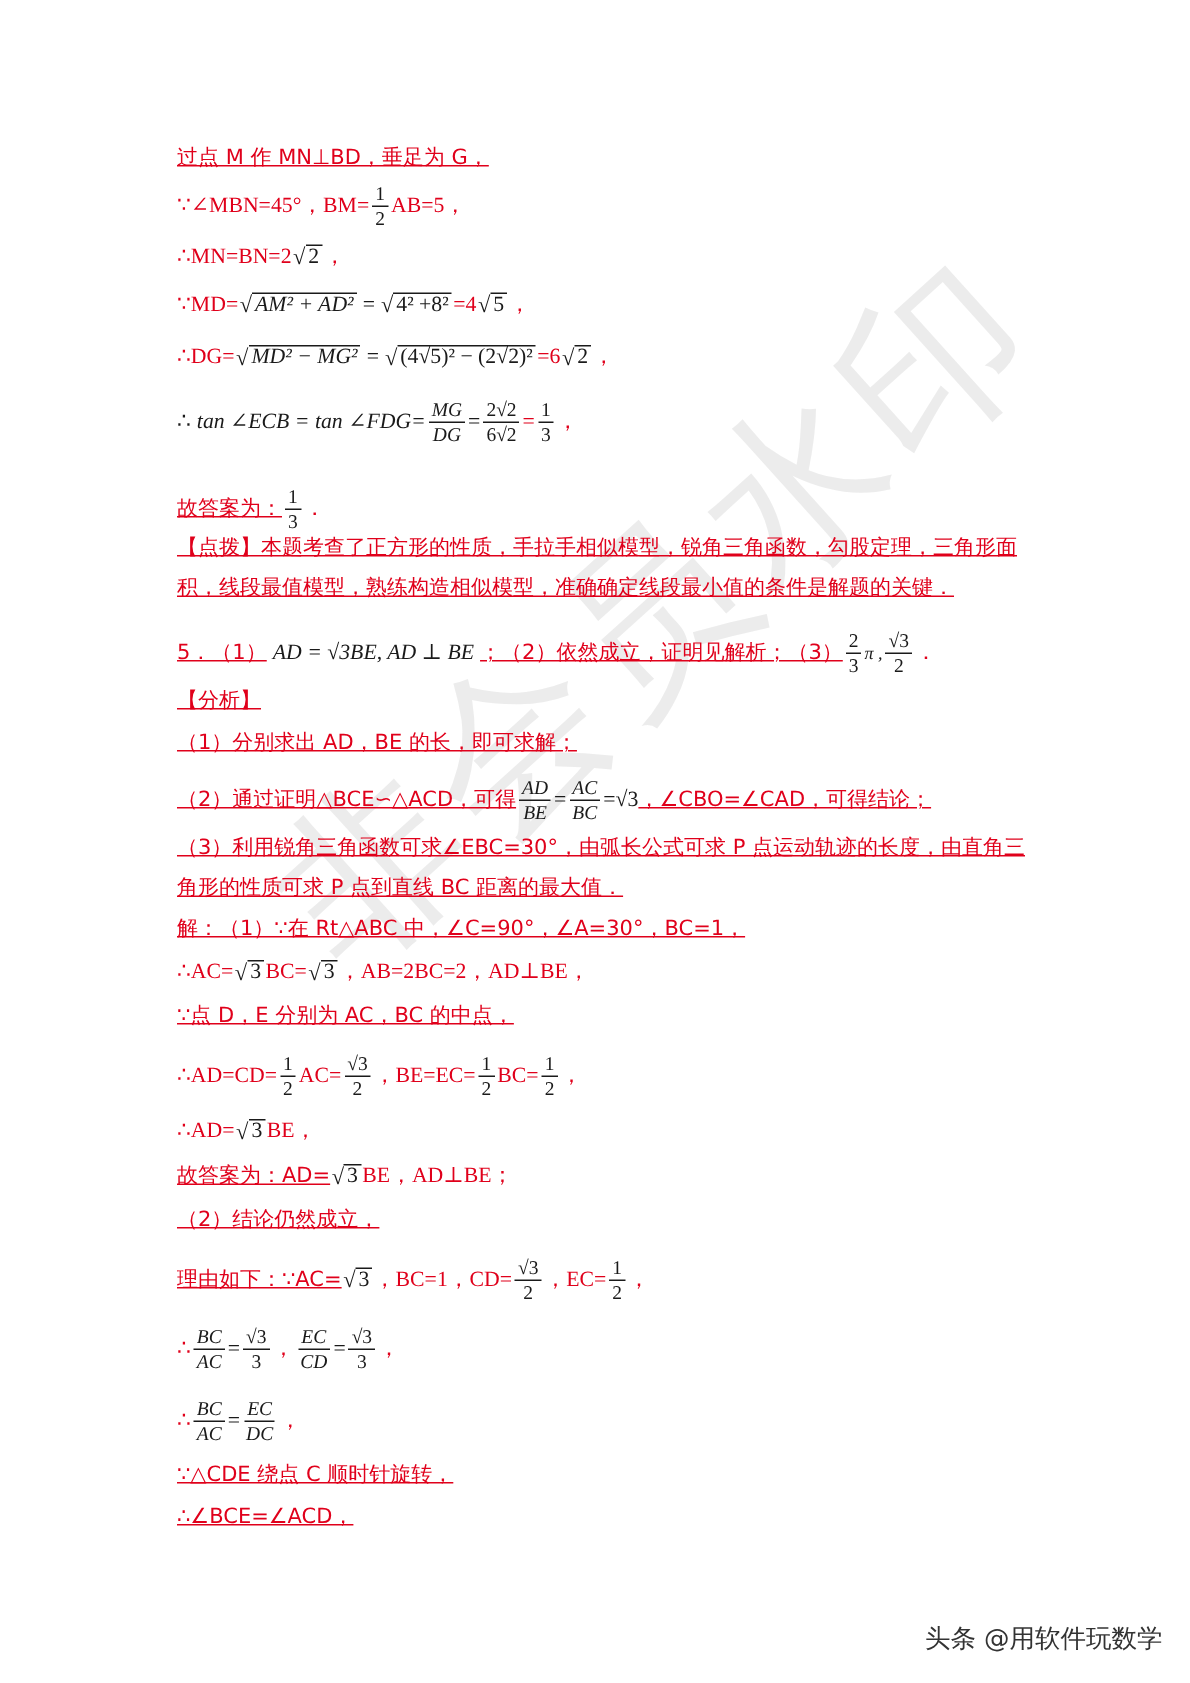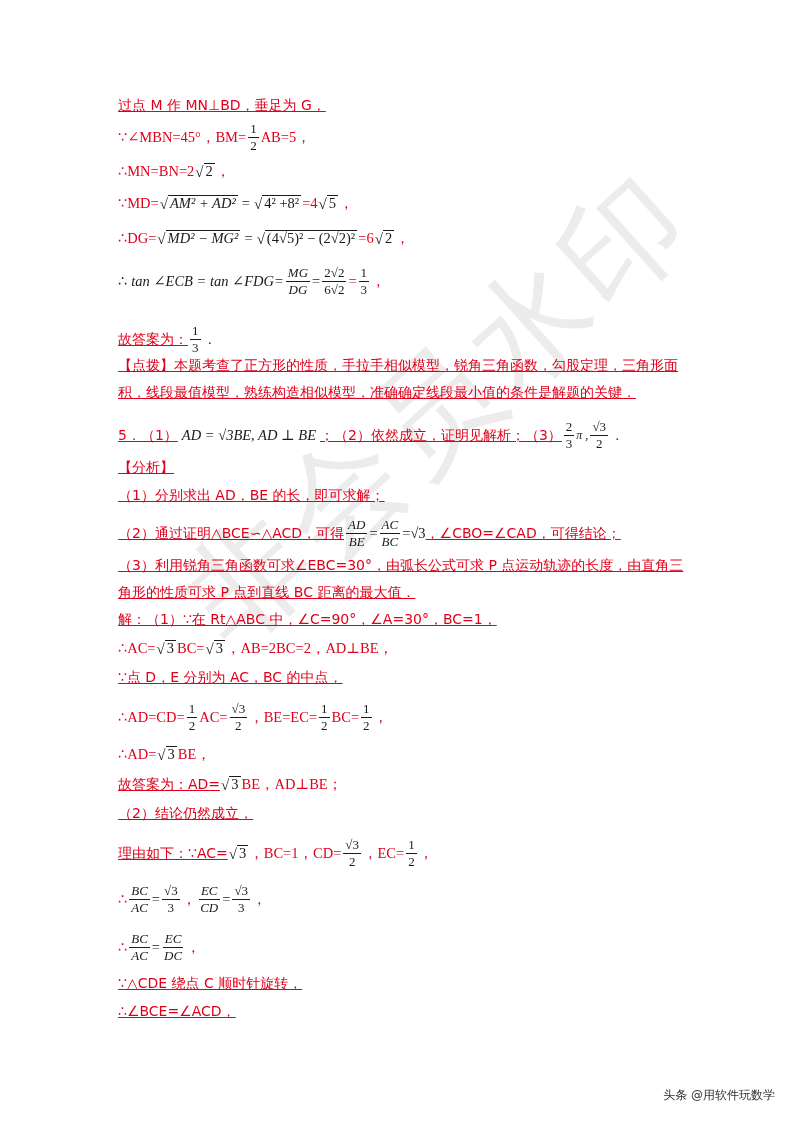--- a/index.html
+++ b/index.html
@@ -16,21 +16,21 @@
   .frac .den { padding: 1px 2px 0; }
   .frac.it { font-style: italic; }
   .sqrt { display: inline-flex; align-items: flex-end; margin: 0 1px; }
   .sqrt .rad { font-size: 15px; line-height: 1; font-style: normal; }
   .sqrt .under { border-top: 1px solid currentColor; padding: 0 2px; line-height: 1.1; }
   .cn { font-family: "DejaVu Sans", sans-serif; font-size: 14px; text-decoration: underline; }
   .watermark { position: absolute; left: 150px; top: 560px; font-family: "DejaVu Sans", sans-serif;
                font-size: 120px; color: rgba(200,200,200,0.35); transform: rotate(-42deg);
                transform-origin: left top; letter-spacing: 6px; pointer-events: none; white-space: nowrap; }
   .footer { position: absolute; right: 18px; bottom: 18px; font-family: "DejaVu Sans", sans-serif;
-            font-size: 12px; color: #333; text-shadow: 1px 1px 0 #fff, -1px -1px 0 #fff; }
+            font-size: 17px; color: #333; text-shadow: 1px 1px 0 #fff, -1px -1px 0 #fff; }
 </style>
 </head>
 <body>
 
 <div class="page">
 
   <div class="watermark">非会员水印</div>
 
   <div class="line cn" style="top:98px">过点 M 作 MN⊥BD，垂足为 G，</div>
 

